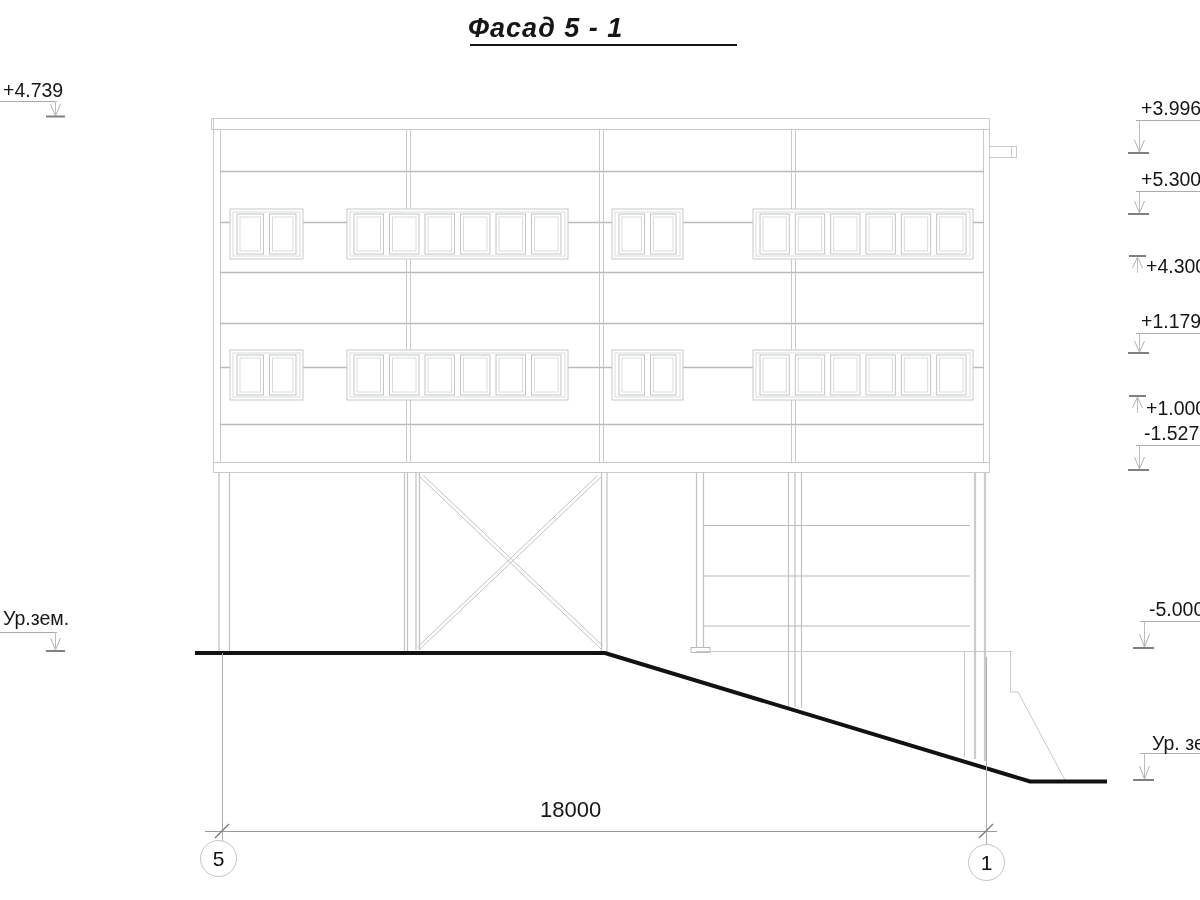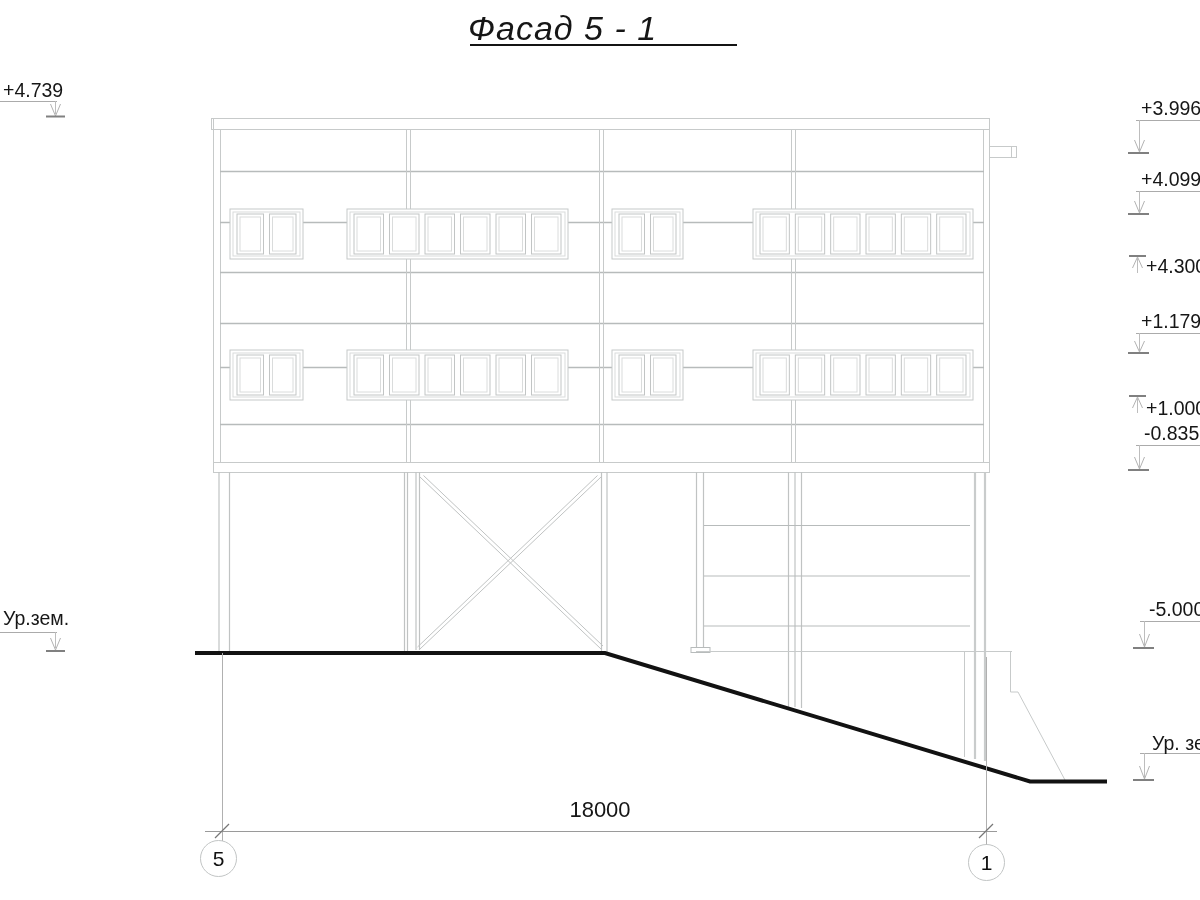--- a/index.html
+++ b/index.html
@@ -1,21 +1,21 @@
 <!DOCTYPE html>
 <html><head>
 <meta charset="utf-8">
 <style>
   html,body{margin:0;padding:0;background:#ffffff;}
   body{width:1200px;height:900px;position:relative;overflow:hidden;
        font-family:"Liberation Sans", sans-serif;}
   #stage{position:absolute;left:0;top:0;width:1200px;height:900px;}
   svg{position:absolute;left:0;top:0;}
   .t{position:absolute;color:#161616;font-size:19.5px;line-height:20px;white-space:nowrap;}
-  .title{font-size:34px;line-height:32px;font-style:italic;font-weight:400;letter-spacing:1px;}
+  .title{font-size:27px;line-height:32px;font-style:italic;font-weight:700;letter-spacing:1px;}
   .title-underline{position:absolute;background:#141414;height:2px;}
   .dim-text{font-size:22px;}
   .bubble{position:absolute;width:35px;height:35px;border:1px solid #c2c5c5;border-radius:50%;
           display:flex;align-items:center;justify-content:center;font-size:21px;color:#111;background:#fff0;}
 </style>
 </head>
 <body>
 
 <div id="stage">
 
@@ -299,29 +299,29 @@
   </g>
 </svg>
 
   <div class="t title" style="left:468px;top:12px;">Фасад 5 - 1</div>
   <div class="title-underline" style="left:470px;top:44px;width:267px;"></div>
 
   <div class="t" style="left:3px;top:80px;">+4.739</div>
   <div class="t" style="left:3px;top:608px;text-align:right;">Ур.зем.</div>
 
   <div class="t" style="left:1141px;top:98px;">+3.996</div>
-  <div class="t" style="left:1141px;top:169px;">+4.099</div>
+  <div class="t" style="left:1141px;top:169px;">+5.300</div>
   <div class="t" style="left:1146px;top:256px;">+4.300</div>
   <div class="t" style="left:1141px;top:311px;">+1.179</div>
   <div class="t" style="left:1146px;top:398px;">+1.000</div>
-  <div class="t" style="left:1144px;top:423px;">-0.835</div>
+  <div class="t" style="left:1144px;top:423px;">-1.527</div>
   <div class="t" style="left:1149px;top:599px;">-5.000</div>
   <div class="t" style="left:1152px;top:733px;">Ур. зе</div>
 
-  <div class="t dim-text" style="left:540px;top:800px;width:120px;text-align:center;">18000</div>
+  <div class="t dim-text" style="left:540px;top:800px;width:120px;text-align:left;">18000</div>
 
   <div class="bubble" style="left:200px;top:840px;">
       <span>5</span>
     </div>
   <div class="bubble" style="left:968px;top:844px;">
       <span>1</span>
     </div>
 
 </div>
 

